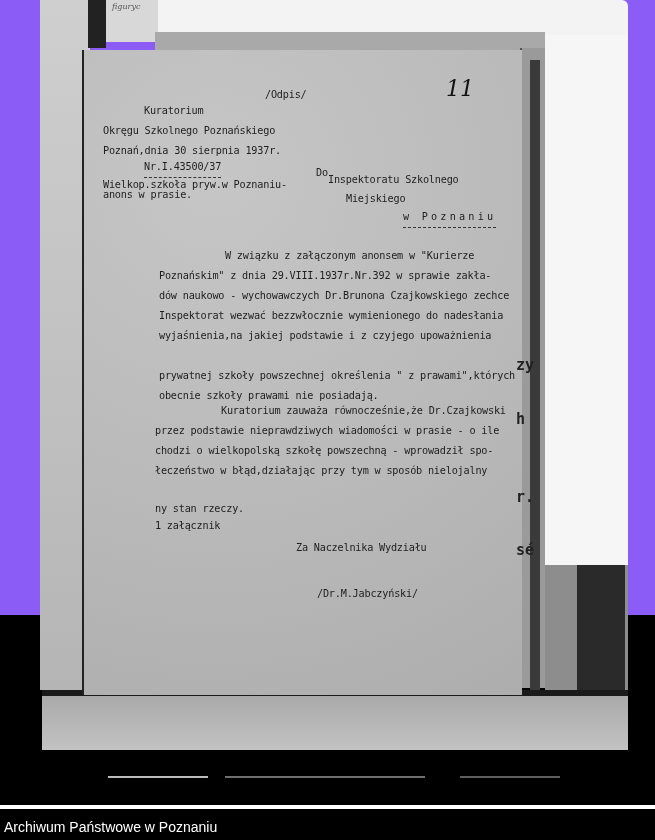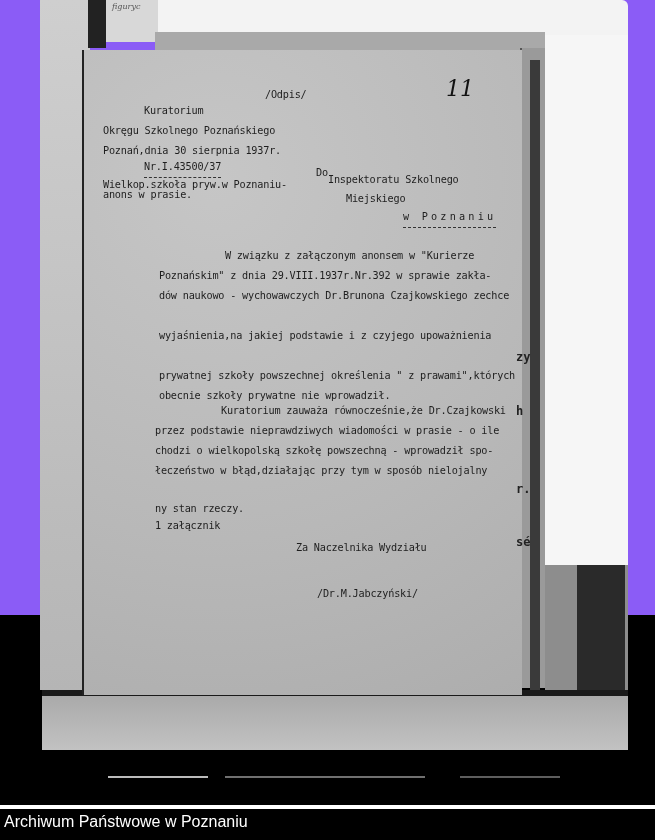--- a/index.html
+++ b/index.html
@@ -21,29 +21,29 @@
   .bg-lower-right { position:absolute; left:545px; top:565px; width:83px; height:140px; background:#8d8d8d; }
   .bg-lower-right .dk { position:absolute; left:32px; top:0; width:48px; height:140px; background:#2a2a2a; }
   .bg-bottom-board { position:absolute; left:42px; top:690px; width:586px; height:60px; background:linear-gradient(#aaa,#c2c2c2); border-top:6px solid #1a1a1a; }
   .bottom-scratch { position:absolute; top:776px; height:2px; background:#bbb; }
 
   
   .sheet { position:absolute; left:82px; top:50px; width:440px; height:645px;
     background:#bcbcbc;
     background-image: radial-gradient(circle at 30% 20%, #c6c6c6 0%, #b8b8b8 60%, #adadad 100%);
     border-left:2px solid #222; }
-  .margin-text { position:absolute; left:516px; font-size:12px; font-weight:bold; color:#222; }
+  .margin-text { position:absolute; left:516px; font-size:15px; font-weight:bold; color:#222;margin-top:6px; }
 
   .t { position:absolute; font-size:10.2px; color:#1e1e1e; white-space:nowrap; letter-spacing:-0.2px; }
   .folio { position:absolute; left:446px; top:76px; font-family:"DejaVu Serif", serif; font-style:italic; font-size:22px; color:#111; }
   .dash-ul { border-bottom:1px dashed #333; padding-bottom:5px; }
   .spaced { letter-spacing:3.2px; }
 
   .footer { position:absolute; left:0; top:805px; width:655px; height:35px; background:#000; border-top:4px solid #fff; }
-  .footer span { position:absolute; left:4px; top:4px; font-family:"Liberation Sans", sans-serif; font-size:16px; color:#fff; }
+  .footer span { position:absolute; left:4px; top:10px; font-family:"Liberation Sans", sans-serif; font-size:14px; color:#fff; }
 </style>
 </head>
 <body>
 
 <div class="scan">
   <div class="bg-left-strip"></div>
   <div class="bg-left-dark"></div>
   <div class="tab-label">
     <span>figuryc</span>
   </div>
@@ -73,23 +73,24 @@
   <div class="t" style="left:103px;top:190px;line-height:10px;">anons w prasie.</div>
 
   <div class="t" style="left:316px;top:154px;margin-top:13px;">Do</div>
   <div class="t" style="left:328px;top:174px;">Inspektoratu Szkolnego</div>
   <div class="t" style="left:346px;top:193px;">Miejskiego</div>
   <div class="t spaced dash-ul" style="left:403px;top:211px;text-align:center;">w Poznaniu</div>
 
   <div class="t" style="left:225px;top:250px;">W związku z załączonym anonsem w "Kurierze</div>
   <div class="t" style="left:159px;top:270px;">Poznańskim" z dnia 29.VIII.1937r.Nr.392 w sprawie zakła-</div>
   <div class="t" style="left:159px;top:290px;">dów naukowo - wychowawczych Dr.Brunona Czajkowskiego zechce</div>
+  <div class="t" style="left:159px;top:310px;">Inspektorat wezwać bezzwłocznie wymienionego do nadesłania</div>
   <div class="t" style="left:159px;top:330px;">wyjaśnienia,na jakiej podstawie i z czyjego upoważnienia</div>
   <div class="t" style="left:159px;top:370px;">prywatnej szkoły powszechnej określenia " z prawami",których</div>
-  <div class="t" style="left:159px;top:390px;">obecnie szkoły prywatne nie wprowadził.</div>
+  <div class="t" style="left:159px;top:390px;">obecnie szkoły prawami nie posiadają.</div>
 
   <div class="t" style="left:221px;top:405px;">Kuratorium zauważa równocześnie,że Dr.Czajkowski</div>
   <div class="t" style="left:155px;top:425px;">przez podstawie nieprawdziwych wiadomości w prasie - o ile</div>
   <div class="t" style="left:155px;top:445px;">chodzi o wielkopolską szkołę powszechną - wprowadził spo-</div>
   <div class="t" style="left:155px;top:465px;">łeczeństwo w błąd,działając przy tym w sposób nielojalny</div>
   <div class="t" style="left:155px;top:503px;">ny stan rzeczy.</div>
   <div class="t" style="left:155px;top:520px;">1 załącznik</div>
 
   <div class="t" style="left:296px;top:542px;">Za Naczelnika Wydziału</div>
   <div class="t" style="left:317px;top:588px;">/Dr.M.Jabczyński/</div>

